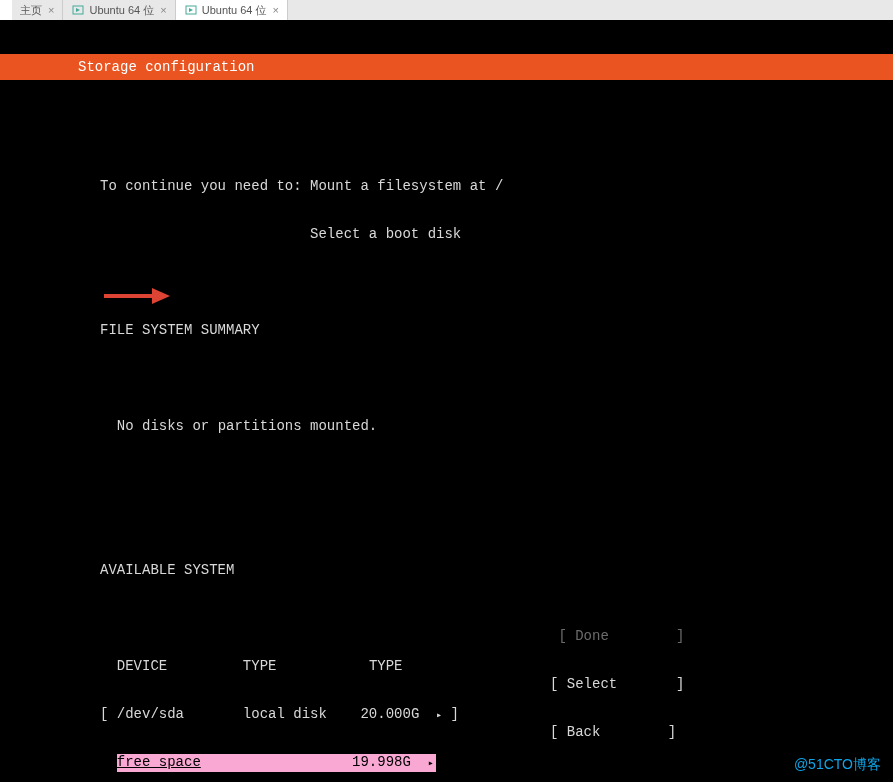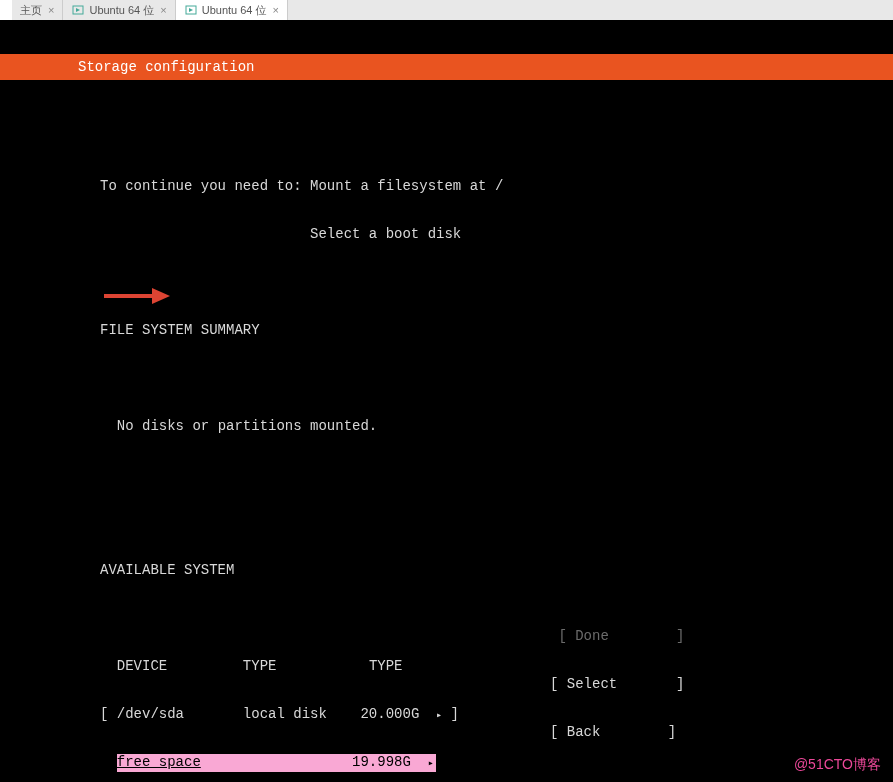--- a/index.html
+++ b/index.html
@@ -83,21 +83,21 @@
       bottom: 10px;
       left: 550px;
       color: #d8d8d8;
     }
     .watermark {
       position: absolute;
       right: 12px;
       bottom: 10px;
       font-family: Arial, sans-serif;
       font-size: 14px;
-      color: #ec4899;
+      color: #0ea5e9;
     }
     .triangle { font-size: 10px; }
   </style>
 </head>
 <body>
 
 <div class="tab-bar">
   <div class="tab">
     <span>主页</span>
     <span class="tab-close">×</span>

